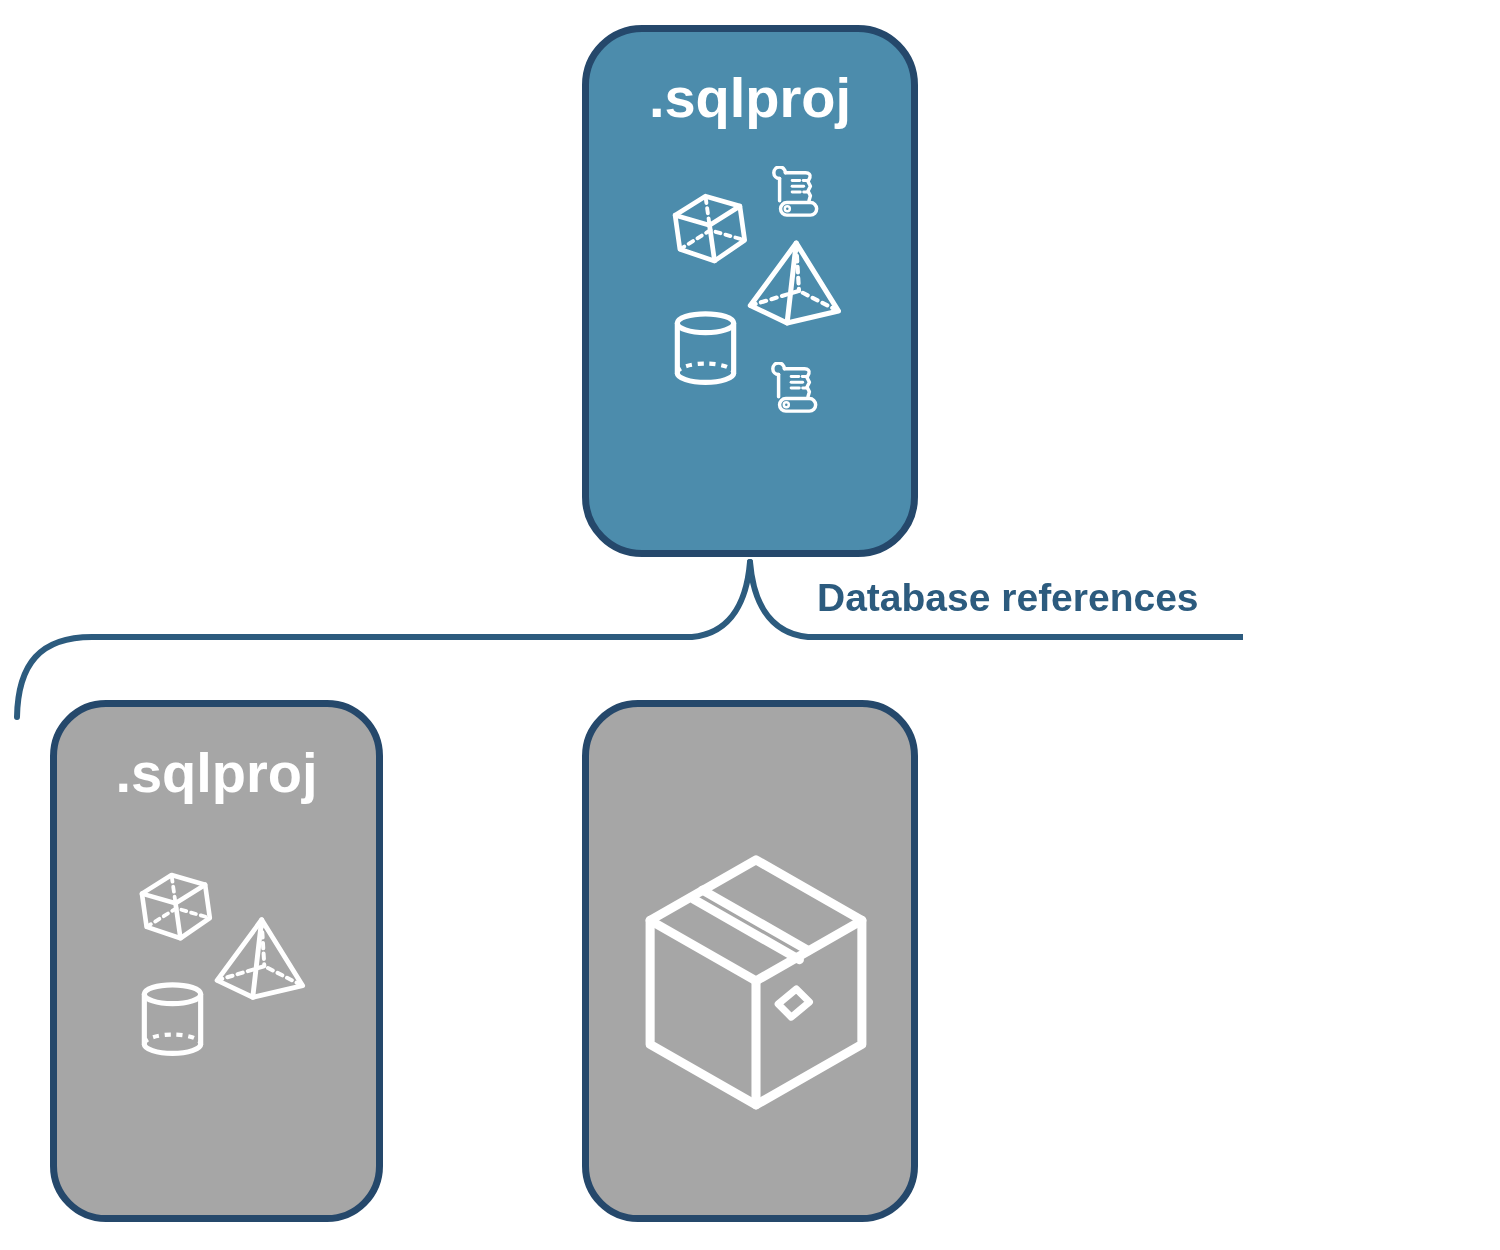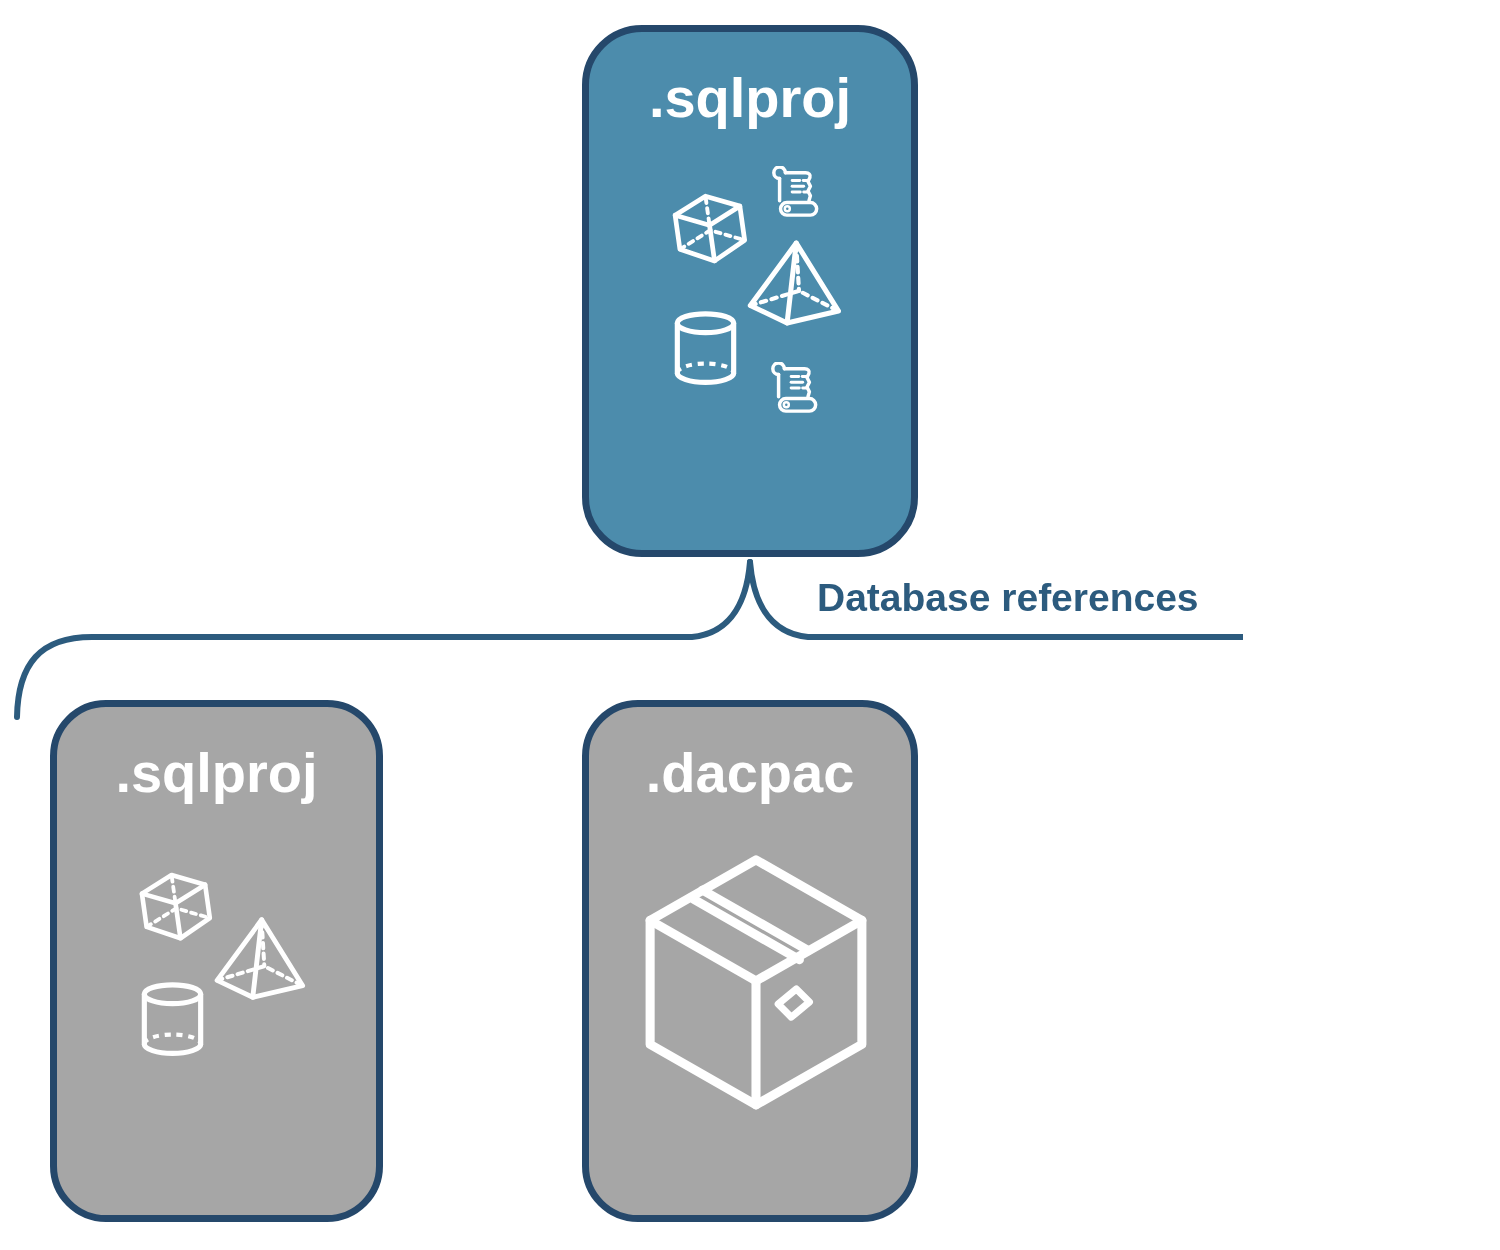--- a/index.html
+++ b/index.html
@@ -181,20 +181,19 @@
       </svg>
     <svg class="icon" style="left:153px; top:206px;" width="98" height="92">
         <use href="#sym-pyramid"></use>
       </svg>
     <svg class="icon" style="left:81px;  top:275px;" width="69" height="77">
         <use href="#sym-cylinder"></use>
       </svg>
   </div>
 
   <div class="node node-child pos-1">
-    <div class="node-title">.dacpac</div>
     <svg class="icon" style="left:46px; top:133px;" width="242" height="318">
         <use href="#sym-package"></use>
       </svg>
   </div>
 
 
 </div>
 
 </body></html>

